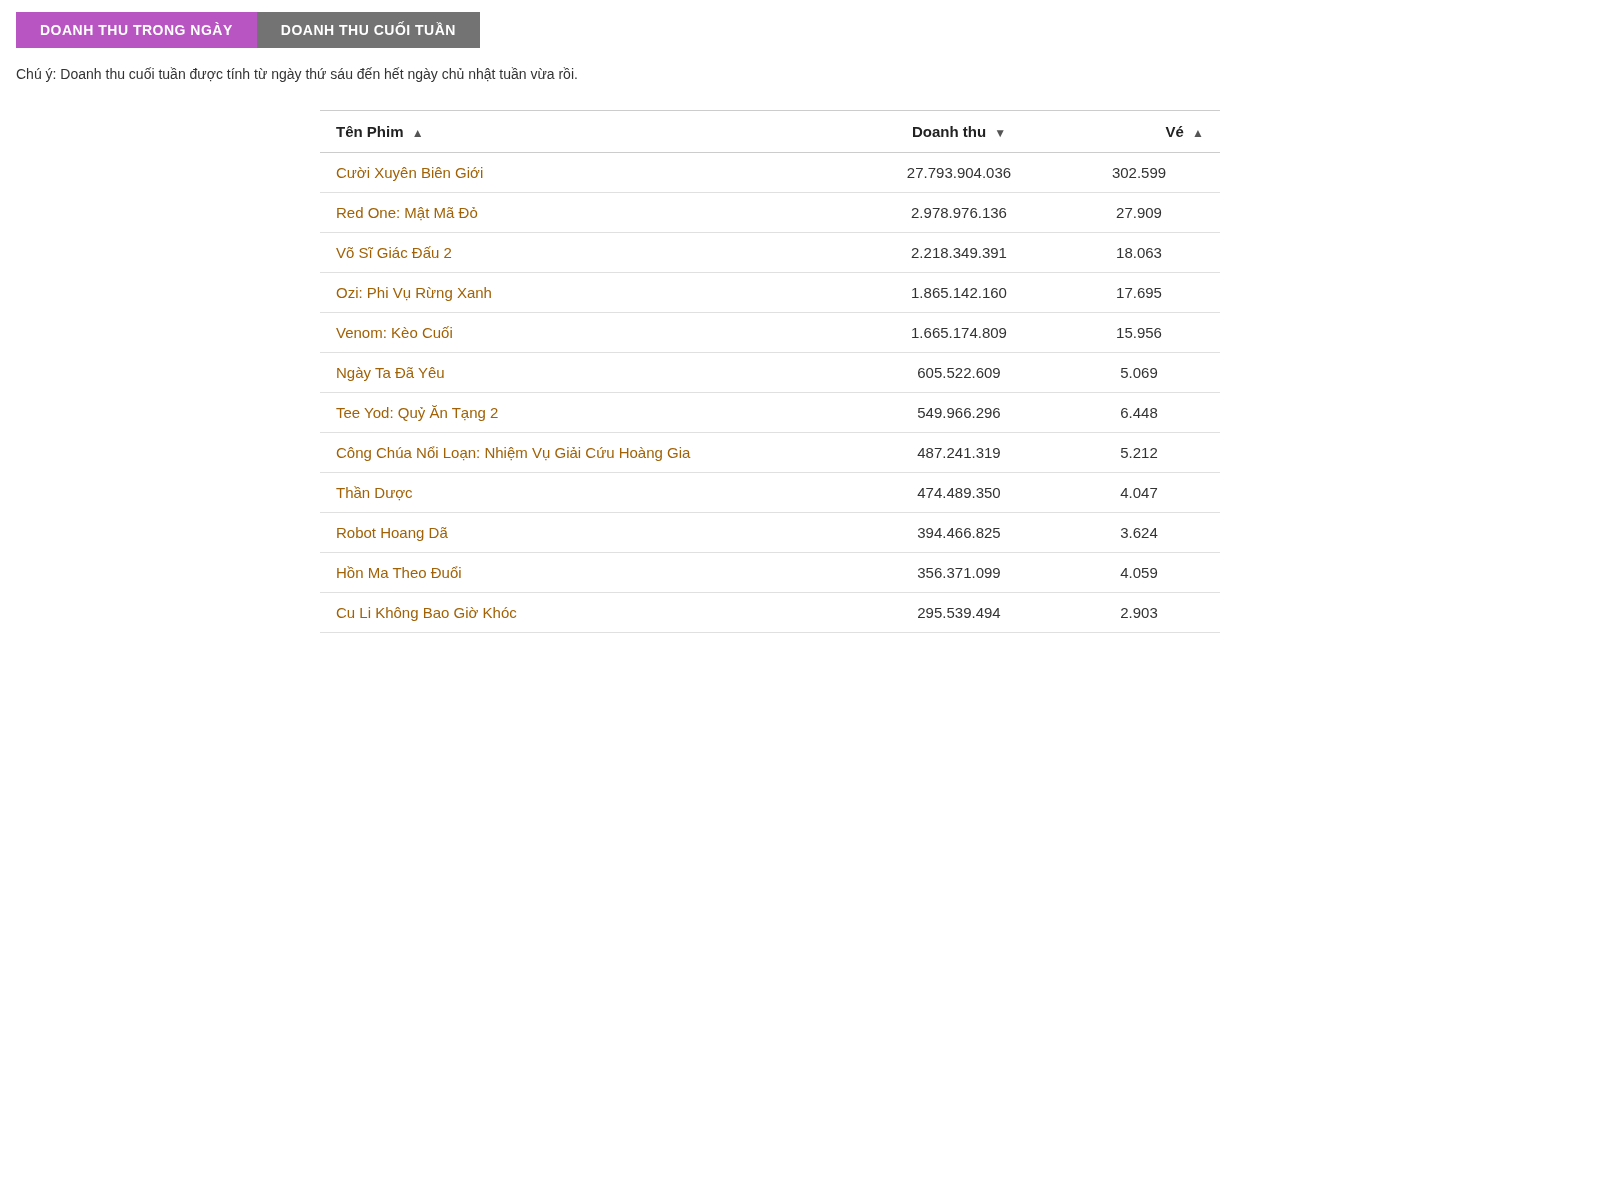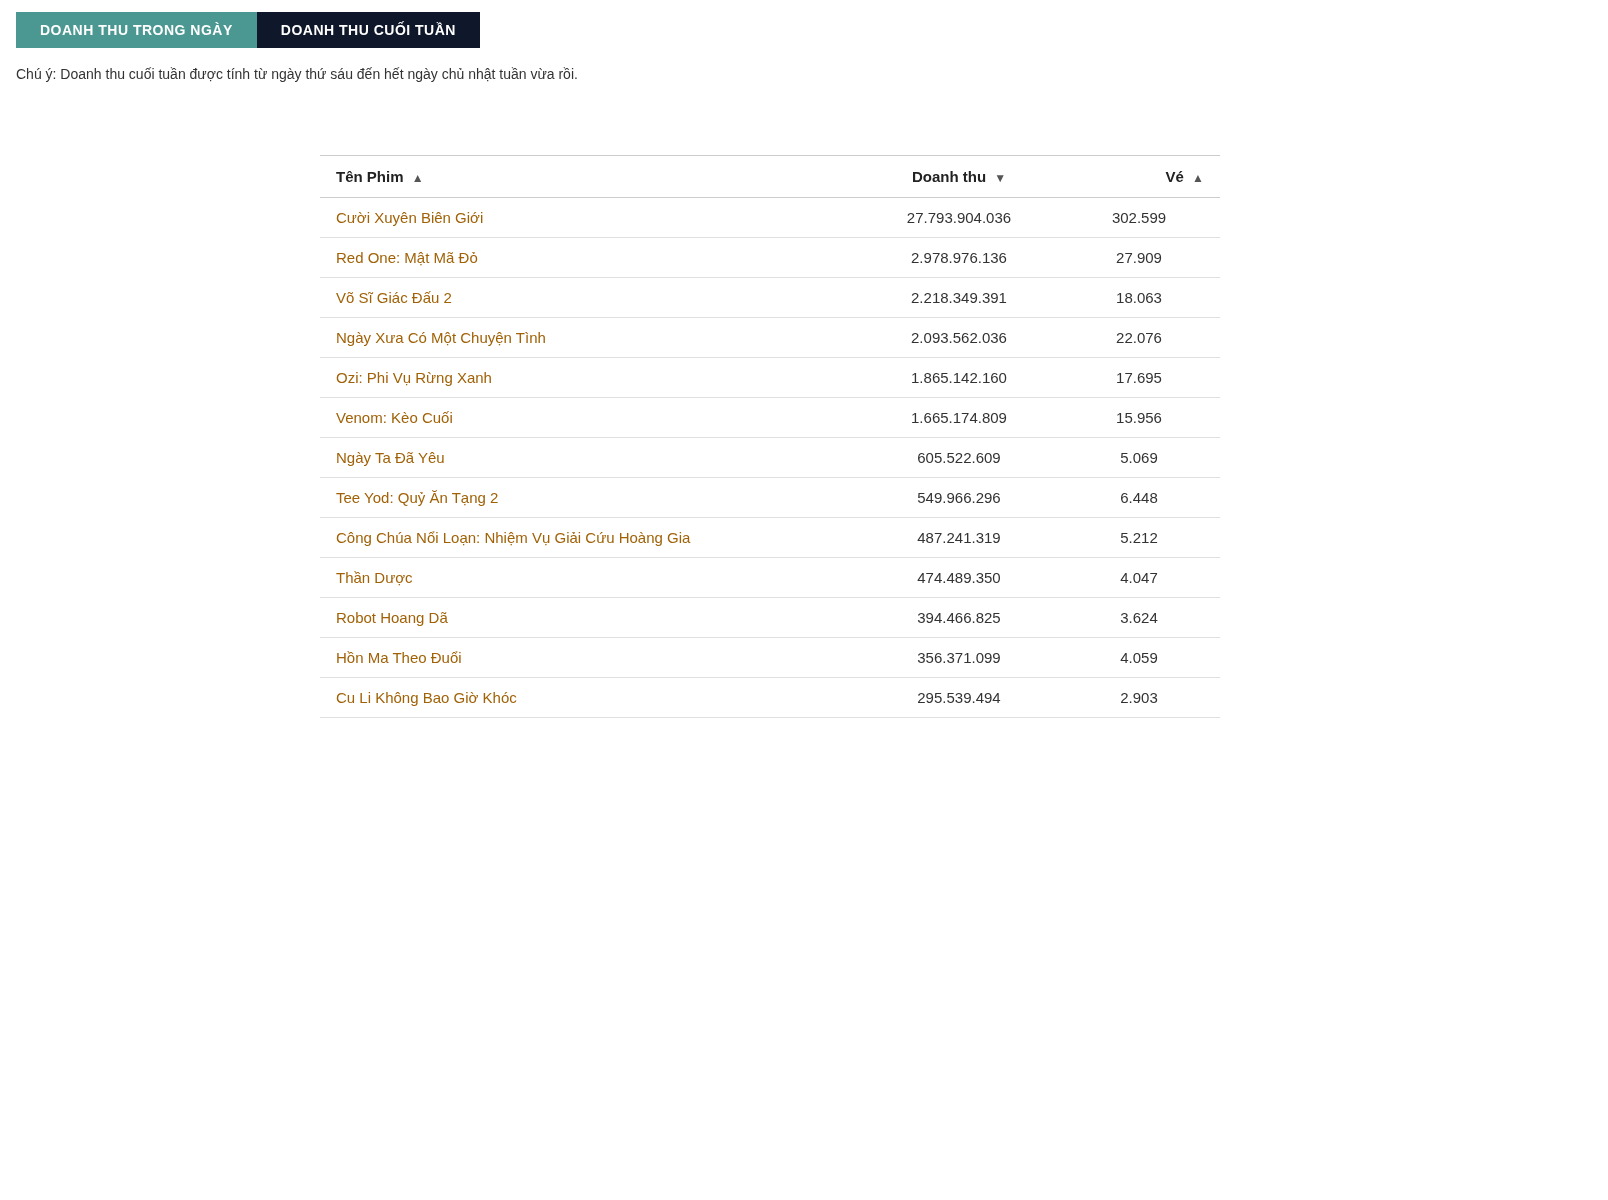--- a/index.html
+++ b/index.html
@@ -25,45 +25,44 @@
       padding: 10px 24px;
       font-weight: bold;
       font-size: 14px;
       cursor: pointer;
       border: none;
       text-transform: uppercase;
       letter-spacing: 0.5px;
     }
 
     .tab-inactive {
-      background: #0f766e;
+      background: #a21caf;
       color: #fff;
       opacity: 0.75;
     }
 
     .tab-active {
-      background: #0f172a;
+      background: #737373;
       color: #fff;
     }
 
     .note {
       padding: 18px 16px 8px 16px;
       font-size: 14px;
       color: #333;
     }
 
     .table-wrapper {
       padding: 20px 16px 20px 320px;
     }
 
     table {
       border-collapse: collapse;
       width: 100%;
       max-width: 900px;
-      margin-top: 45px;
     }
 
     thead tr {
       border-top: 1px solid #ccc;
       border-bottom: 1px solid #ccc;
     }
 
     th {
       padding: 12px 16px;
       text-align: left;
@@ -140,25 +139,20 @@
           <td class="name-cell col-name">Red One: Mật Mã Đỏ</td>
           <td class="number-cell col-revenue">2.978.976.136</td>
           <td class="number-cell col-tickets">27.909</td>
         </tr>
         <tr>
           <td class="name-cell col-name">Võ Sĩ Giác Đấu 2</td>
           <td class="number-cell col-revenue">2.218.349.391</td>
           <td class="number-cell col-tickets">18.063</td>
         </tr>
         <tr>
-          <td class="name-cell col-name">Ngày Xưa Có Một Chuyện Tình</td>
-          <td class="number-cell col-revenue">2.093.562.036</td>
-          <td class="number-cell col-tickets">22.076</td>
-        </tr>
-        <tr>
           <td class="name-cell col-name">Ozi: Phi Vụ Rừng Xanh</td>
           <td class="number-cell col-revenue">1.865.142.160</td>
           <td class="number-cell col-tickets">17.695</td>
         </tr>
         <tr>
           <td class="name-cell col-name">Venom: Kèo Cuối</td>
           <td class="number-cell col-revenue">1.665.174.809</td>
           <td class="number-cell col-tickets">15.956</td>
         </tr>
         <tr>

